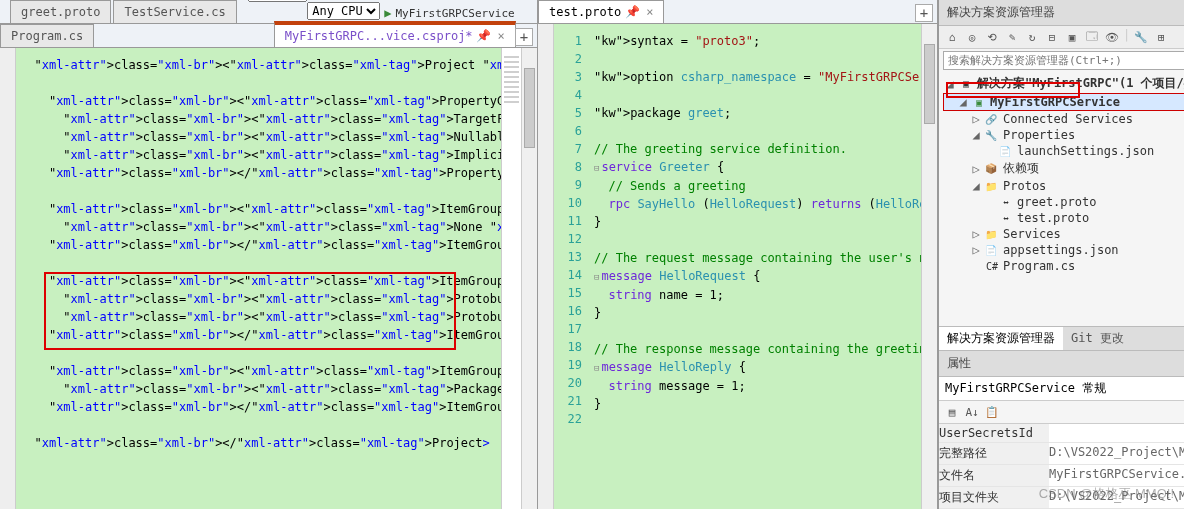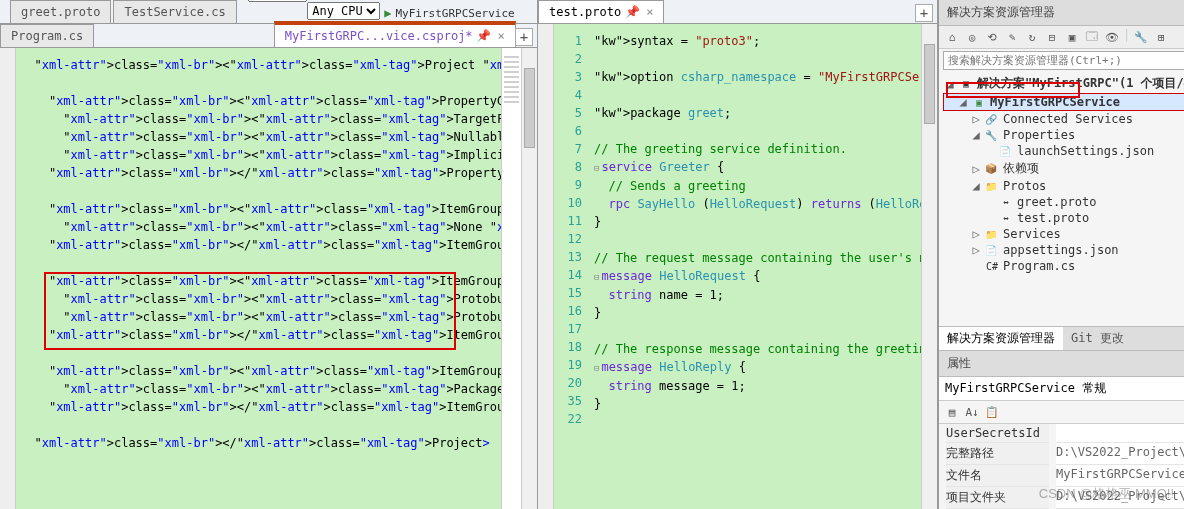--- a/index.html
+++ b/index.html
@@ -37,21 +37,21 @@
 .tree-item.bold { font-weight:bold; }
 .indent1 { padding-left:14px; } .indent2 { padding-left:28px; } .indent3 { padding-left:42px; }
 .ico { width:14px; height:14px; display:inline-flex; align-items:center; justify-content:center; font-size:10px; }
 .exp { color:#666; width:10px; display:inline-block; text-align:center; }
 .subtabs { display:flex; background:#ddd; border-top:1px solid #bbb; border-bottom:1px solid #bbb; font-size:11px; }
 .subtab { padding:3px 8px; cursor:pointer; color:#555; }
 .subtab.active { background:#fff; color:#000; }
 .props { font-size:11px; }
 .props-tb { display:flex; gap:2px; padding:2px 4px; border-bottom:1px solid #ccc; background:#f5f5f5; }
 .props-grid { display:grid; grid-template-columns:110px 1fr; }
-.props-grid > div { padding:2px 0; border-bottom:1px solid #e5e5e5; white-space:nowrap; overflow:hidden; text-overflow:ellipsis;margin-left:7px; }
+.props-grid > div { padding:2px 0; border-bottom:1px solid #e5e5e5; white-space:nowrap; overflow:hidden; text-overflow:ellipsis; }
 .props-grid .k { background:#f0f0f0; color:#333; }
 .props-grid .v { background:#fff; color:#666; }
 .redbox { position:absolute; border:2px solid #d00; pointer-events:none; }
 .watermark { position:absolute; bottom:6px; right:10px; color:rgba(120,120,120,.6); font-size:13px; font-family:Liberation Sans, sans-serif; }
 
 .xml-br { color:#00f; }
 .xml-val { color:#00f; }
 .kw { color:#6d28d9; }
 .tp { color:#2b91af; }
 .str { color:#a31515; }
@@ -128,21 +128,21 @@
           <div class="linenum">11</div>
           <div class="linenum">12</div>
           <div class="linenum">13</div>
           <div class="linenum">14</div>
           <div class="linenum">15</div>
           <div class="linenum">16</div>
           <div class="linenum">17</div>
           <div class="linenum">18</div>
           <div class="linenum">19</div>
           <div class="linenum">20</div>
-          <div class="linenum">35</div>
+          <div class="linenum">21</div>
           <div class="linenum">22</div>
         </div>
     <div class="code" id="proto-code"><div><span class="&lt;span">"kw"</span>&gt;syntax = <span class="str">"proto3"</span>;</div><div>&nbsp;</div><div><span class="&lt;span">"kw"</span>&gt;option <span class="tp">csharp_namespace</span> = <span class="str">"MyFirstGRPCService"</span>;</div><div>&nbsp;</div><div><span class="&lt;span">"kw"</span>&gt;package <span class="tp">greet</span>;</div><div>&nbsp;</div><div><span class="cm">// The greeting service definition.</span></div><div><span class="outline">⊟</span><span class="kw">service</span> <span class="tp">Greeter</span> {</div><div><span class="cm">  // Sends a greeting</span></div><div>  <span class="kw">rpc</span> <span class="tp">SayHello</span> (<span class="tp">HelloRequest</span>) <span class="kw">returns</span> (<span class="tp">HelloReply</span>);</div><div>}</div><div>&nbsp;</div><div><span class="cm">// The request message containing the user's name.</span></div><div><span class="outline">⊟</span><span class="kw">message</span> <span class="tp">HelloRequest</span> {</div><div>  <span class="kw">string</span> name = <span class="num">1</span>;</div><div>}</div><div>&nbsp;</div><div><span class="cm">// The response message containing the greetings.</span></div><div><span class="outline">⊟</span><span class="kw">message</span> <span class="tp">HelloReply</span> {</div><div>  <span class="kw">string</span> message = <span class="num">1</span>;</div><div>}</div><div>&nbsp;</div></div>
     <div class="scroll-v">
           <div class="scroll-thumb"></div>
         </div>
   </div>
   <div class="plus-btn" style="top:4px;">+</div>
 </div>
 

